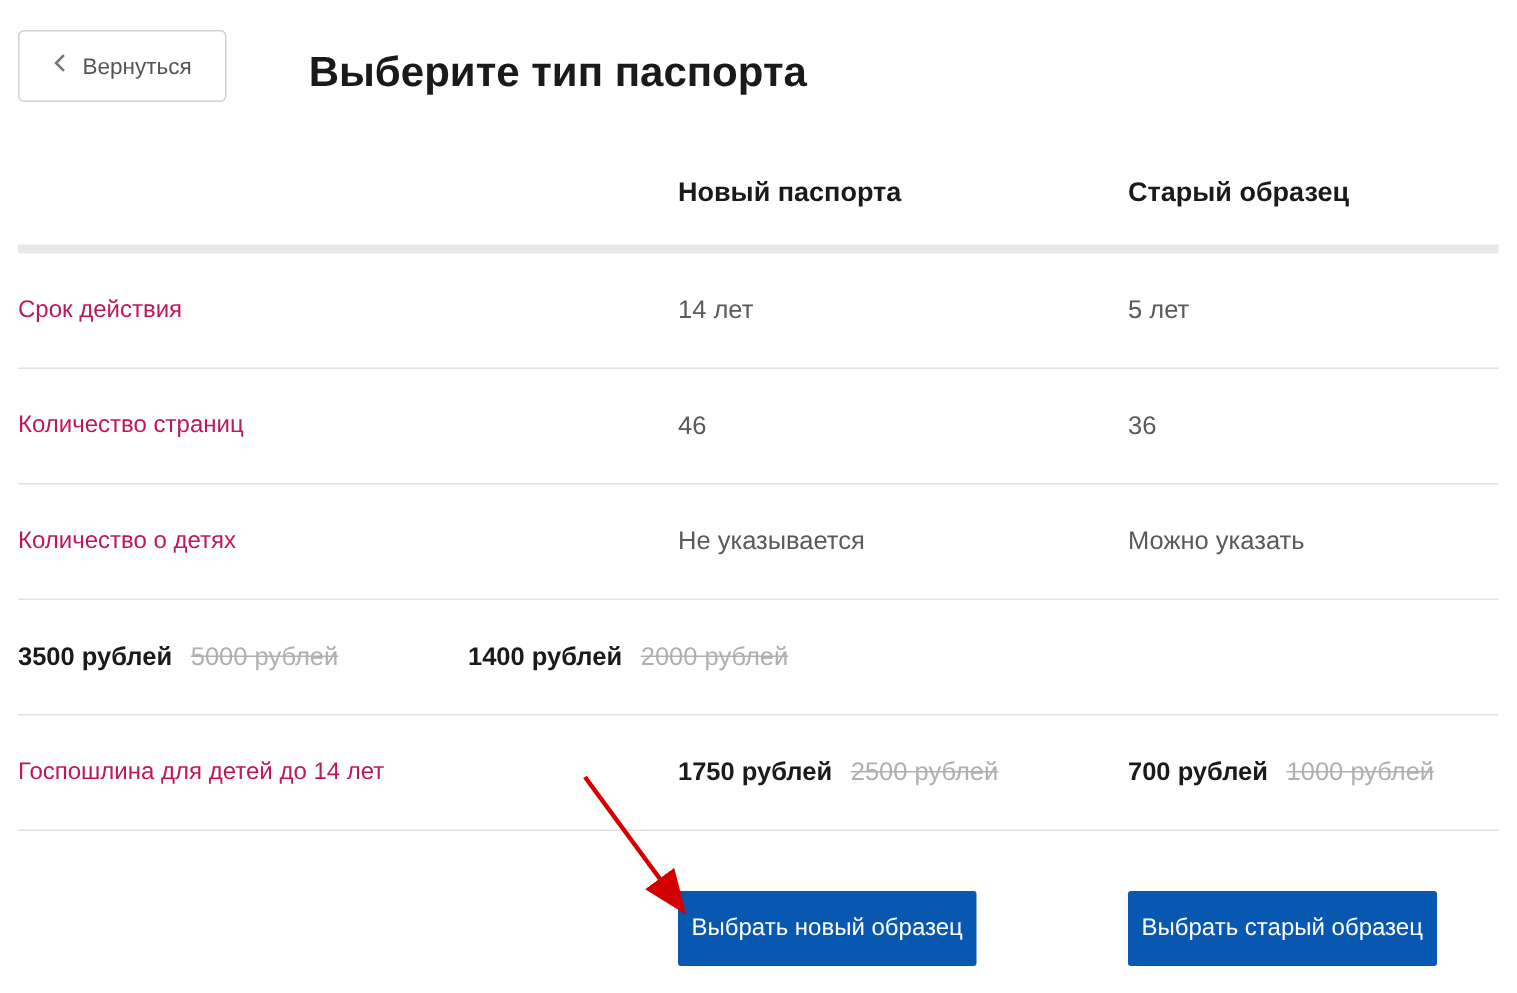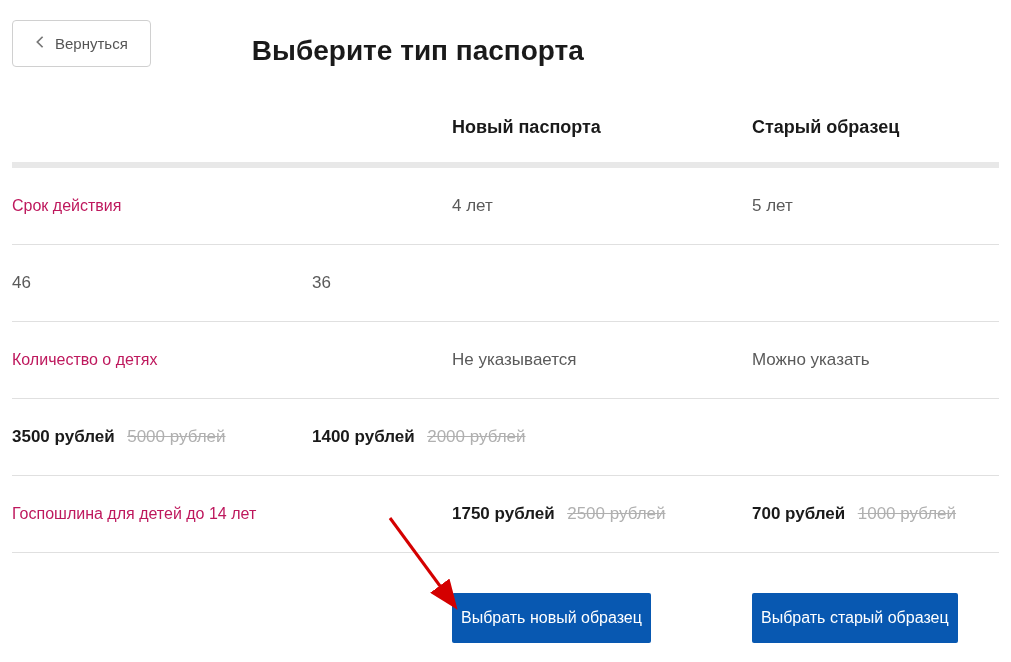--- a/index.html
+++ b/index.html
@@ -8,23 +8,22 @@
       box-sizing: border-box;
     }
     body {
       font-family: Arial, Helvetica, sans-serif;
       background: #ffffff;
       padding: 20px 12px;
       width: 1011px;
     }
     .header-row {
       display: flex;
-      align-items: flex-end;
+      align-items: center;
       margin-bottom: 50px;
-      gap: 46px;
     }
     .back-button {
       display: inline-flex;
       align-items: center;
       gap: 10px;
       border: 1px solid #d0d0d0;
       border-radius: 4px;
       padding: 14px 22px;
       background: #ffffff;
       cursor: pointer;
@@ -145,25 +144,26 @@
       </div>
       <div class="col-old">
         <span class="column-header">Старый образец</span>
       </div>
     </div>
 
     <div class="thick-divider"></div>
 
     <div class="data-row">
       <div class="col-label"><span class="row-label">Срок действия</span></div>
-      <div class="col-new"><span class="cell-value">4 лет</span></div>
+      <div class="col-new"><span class="cell-value">14 лет</span></div>
       <div class="col-old"><span class="cell-value">5 лет</span></div>
     </div>
 
     <div class="data-row">
+      <div class="col-label"><span class="row-label">Количество страниц</span></div>
       <div class="col-new"><span class="cell-value">46</span></div>
       <div class="col-old"><span class="cell-value">36</span></div>
     </div>
 
     <div class="data-row">
       <div class="col-label"><span class="row-label">Количество о детях</span></div>
       <div class="col-new"><span class="cell-value">Не указывается</span></div>
       <div class="col-old"><span class="cell-value">Можно указать</span></div>
     </div>
 

